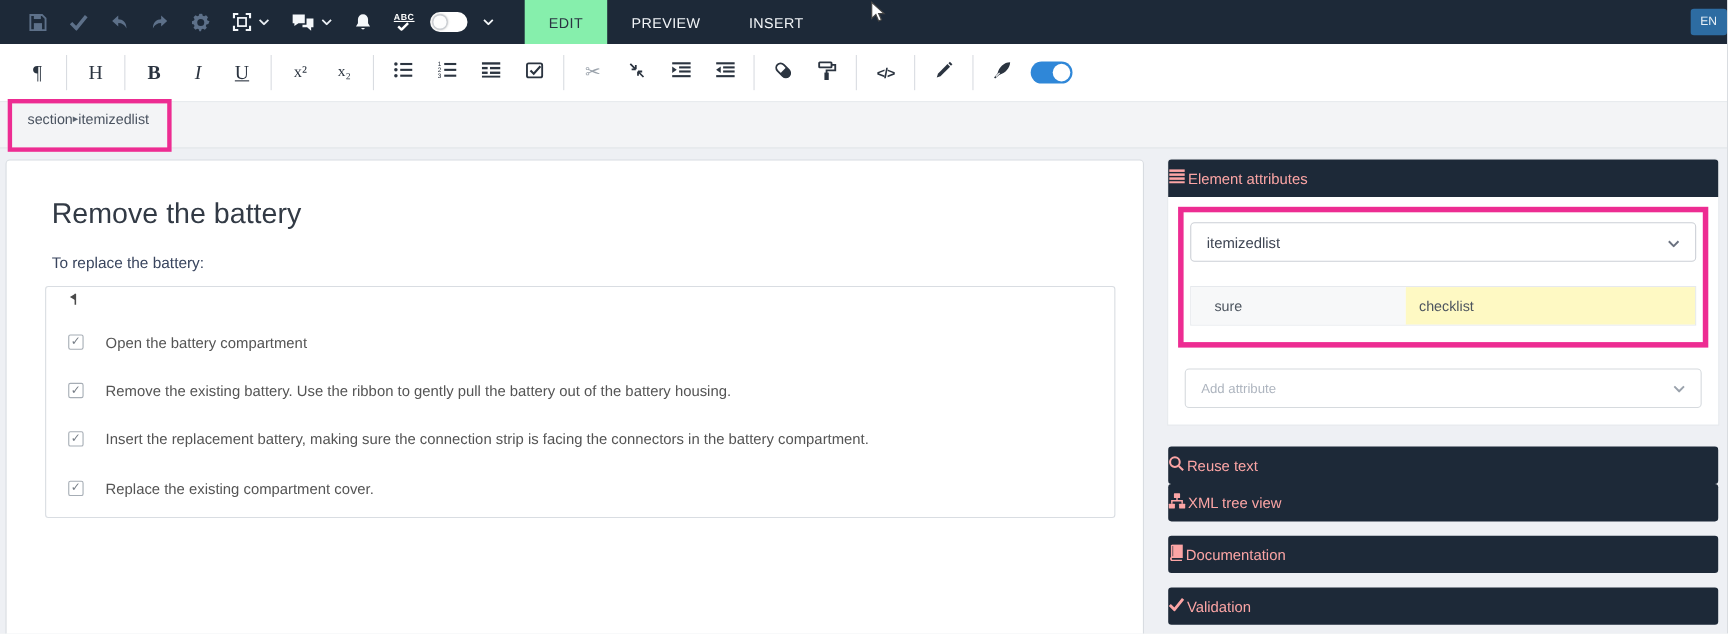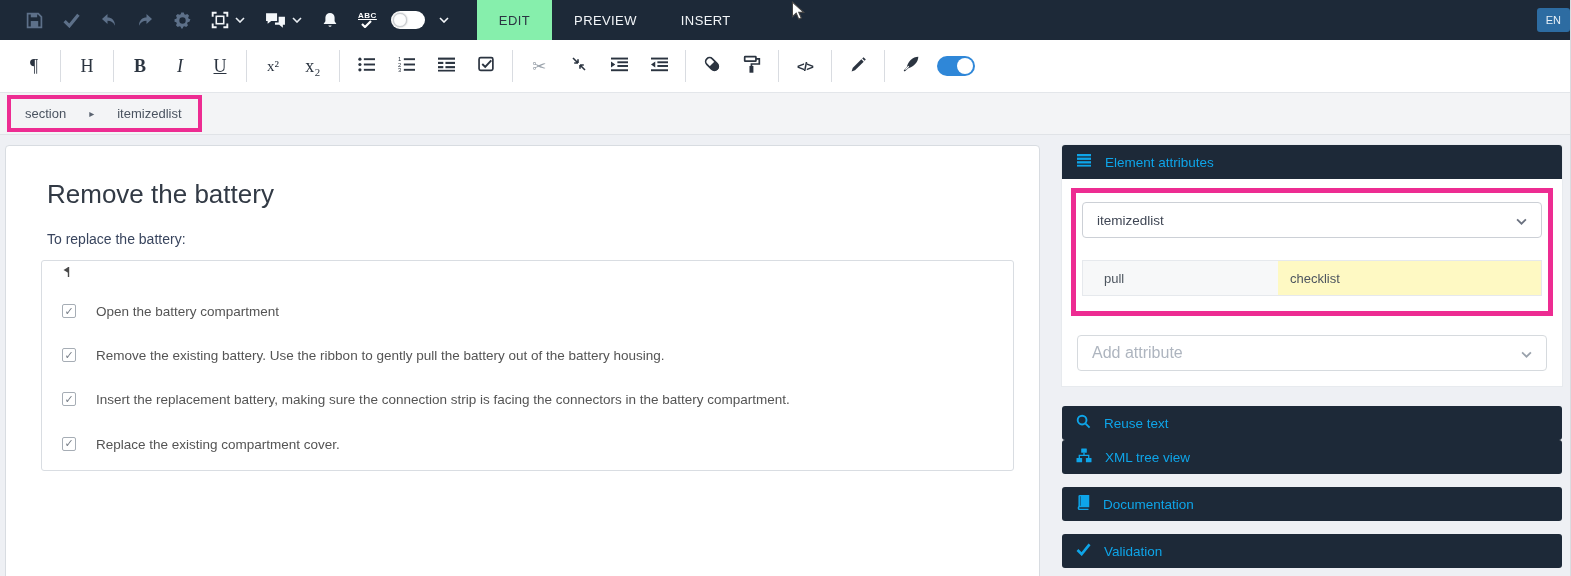--- a/index.html
+++ b/index.html
@@ -33,49 +33,49 @@
   .tb-txt { font-family:"Liberation Serif","DejaVu Serif",serif; font-size:18px; }
   .tb-txt.b { font-weight:bold; }
   .tb-txt.i { font-style:italic; }
   .tb-txt.u { text-decoration:underline; }
   .tb-code { font-size:13px; font-weight:bold; letter-spacing:-1px; }
   .toggle-on { width:38px; height:20px; background:#2f87d8; border-radius:10px; position:relative; margin-left:6px; cursor:pointer; }
   .toggle-on .knob { position:absolute; right:2px; top:2px; width:16px; height:16px; border-radius:50%; background:#fff; }
 
   
   .crumb-bar { height:42px; background:#f3f4f6; border-bottom:1px solid #e0e3e7; display:flex; align-items:center; }
-  .crumb-box { margin-left:7px; border:4px solid #ed2c92; background:#f3f4f6; display:flex; align-items:center; gap:23px; padding:7px 16px 7px 14px; }
+  .crumb-box { margin-left:7px; border:4px solid #ed2c92; background:#f3f4f6; display:flex; align-items:center; gap:0; padding:7px 16px 18px 14px; }
   .crumb { font-size:13px; color:#4a5360; cursor:pointer; }
   .crumb-arrow { font-size:10px; color:#5a6370; }
 
   
   .workspace { display:flex; align-items:flex-start; padding:10px 0 0 5px; height:481px; }
   .editor-panel { width:1035px; height:471px; background:#fff; border:1px solid #d8dce1; border-radius:4px; padding:33px 22px 0 41px; }
   .doc-title { font-size:26px; font-weight:400; color:#323a45; }
   .doc-intro { margin-top:21px; font-size:14px; color:#39455e; }
   .check-box { margin-top:13px; margin-left:-6px; width:973px; border:1px solid #d9dde2; border-radius:3px; background:#fff; padding:2px 0 16px 20px; }
   .caret-mark { height:14px; display:flex; align-items:flex-start; padding-top:3px; }
   .check-item { display:flex; align-items:flex-start; gap:20px; margin-top:26px; }
   .check-item:first-of-type { margin-top:10px; }
   .cb { flex:0 0 auto; width:14px; height:14px; border:1px solid #a6adb5; border-radius:2px; display:flex; align-items:center; justify-content:center; font-size:11px; color:#767d86; line-height:1; margin-top:1px; }
   .check-item .txt { font-size:13.5px; color:#545454; line-height:1.35; }
 
   
   .sidebar { width:500px; margin-left:22px; display:flex; flex-direction:column; }
-  .panel-header { height:34px; background:#1d2938; color:#0ea5e9; border-radius:3px; display:flex; align-items:center; gap:13px; padding-left:14px; font-size:13.5px; cursor:pointer; }
+  .panel-header { height:34px; background:#1d2938; color:#fca5a5; border-radius:3px; display:flex; align-items:center; gap:2px; font-size:13.5px; cursor:pointer; }
   .attr-card { background:#fff; border-radius:3px 3px 0 0; padding-bottom:15px; box-shadow:0 0 0 1px #e7eaee; margin-bottom:7px; }
   .attr-card .panel-header { border-radius:3px 3px 0 0; }
   .attr-body { padding:9px 9px 0 9px; }
   .pink-box { border:5px solid #ed2c92; padding:9px 6px 15px 6px; }
   .select-ctl { height:36px; border:1px solid #ccd0d6; border-radius:4px; background:#fff; display:flex; align-items:center; justify-content:space-between; padding:0 14px; font-size:13.5px; color:#3f4654; cursor:pointer; }
   .select-ctl .chevron { color:#6b7280; }
   .attr-row { display:flex; margin-top:22px; border:1px solid #e6e9ed; height:36px; font-size:13px; }
   .attr-name { width:195px; background:#f7f8f9; display:flex; align-items:center; padding-left:21px; color:#4d555f; }
   .attr-value { flex:1; background:#fef9c3; display:flex; align-items:center; padding-left:12px; color:#4d555f; cursor:text; }
-  .add-attr { margin:19px 6px 0 6px; height:36px; border:1px solid #d6dade; border-radius:4px; display:flex; align-items:center; justify-content:space-between; padding:0 14px; font-size:16px; color:#aeb5bf; cursor:pointer; }
+  .add-attr { margin:19px 6px 0 6px; height:36px; border:1px solid #d6dade; border-radius:4px; display:flex; align-items:center; justify-content:space-between; padding:0 14px; font-size:12px; color:#aeb5bf; cursor:pointer; }
   .sidebar .panel-header + .panel-header, .collapsed-panels .panel-header { margin-top:13px; }
 
   
   .mouse-cursor { position:absolute; left:790px; top:1px; pointer-events:none; }
 </style>
 </head>
 <body>
 
 <div class="screen">
 
@@ -199,21 +199,21 @@
         <span class="tb-txt i">I</span>
       </span>
     <span class="tb-btn">
         <span class="tb-txt u">U</span>
       </span>
     <span class="tb-sep"></span>
     <span class="tb-btn">
         <span class="tb-txt" style="font-size:15px">x²</span>
       </span>
     <span class="tb-btn">
-        <span class="tb-txt" style="font-size:18px">x₂</span>
+        <span class="tb-txt" style="font-size:14px">x₂</span>
       </span>
     <span class="tb-sep"></span>
     <span class="tb-btn">
         <span><svg width="17" height="15" viewBox="0 0 16 14">
             <g fill="currentColor">
               <circle cx="1.8" cy="2" r="1.5"></circle>
               <circle cx="1.8" cy="7" r="1.5"></circle>
               <circle cx="1.8" cy="12" r="1.5"></circle>
               <rect x="5.5" y="1.1" width="10.5" height="1.8"></rect>
               <rect x="5.5" y="6.1" width="10.5" height="1.8"></rect>
@@ -377,21 +377,21 @@
         </div>
         <div class="attr-body">
           <div class="pink-box">
             <div class="select-ctl">
               <span>itemizedlist</span>
               <span class="chevron"><svg width="11" height="7" viewBox="0 0 10 6" fill="none" stroke="currentColor" stroke-width="1.6">
                     <path d="M1 1l4 4 4-4"></path>
                   </svg></span>
             </div>
             <div class="attr-row">
-              <span class="attr-name">pull</span>
+              <span class="attr-name">sure</span>
               <span class="attr-value">checklist</span>
             </div>
           </div>
           <div class="add-attr">
             <span>Add attribute</span>
             <span style="color:#9aa2ac"><svg width="11" height="7" viewBox="0 0 10 6" fill="none" stroke="currentColor" stroke-width="1.6">
                   <path d="M1 1l4 4 4-4"></path>
                 </svg></span>
           </div>
         </div>

